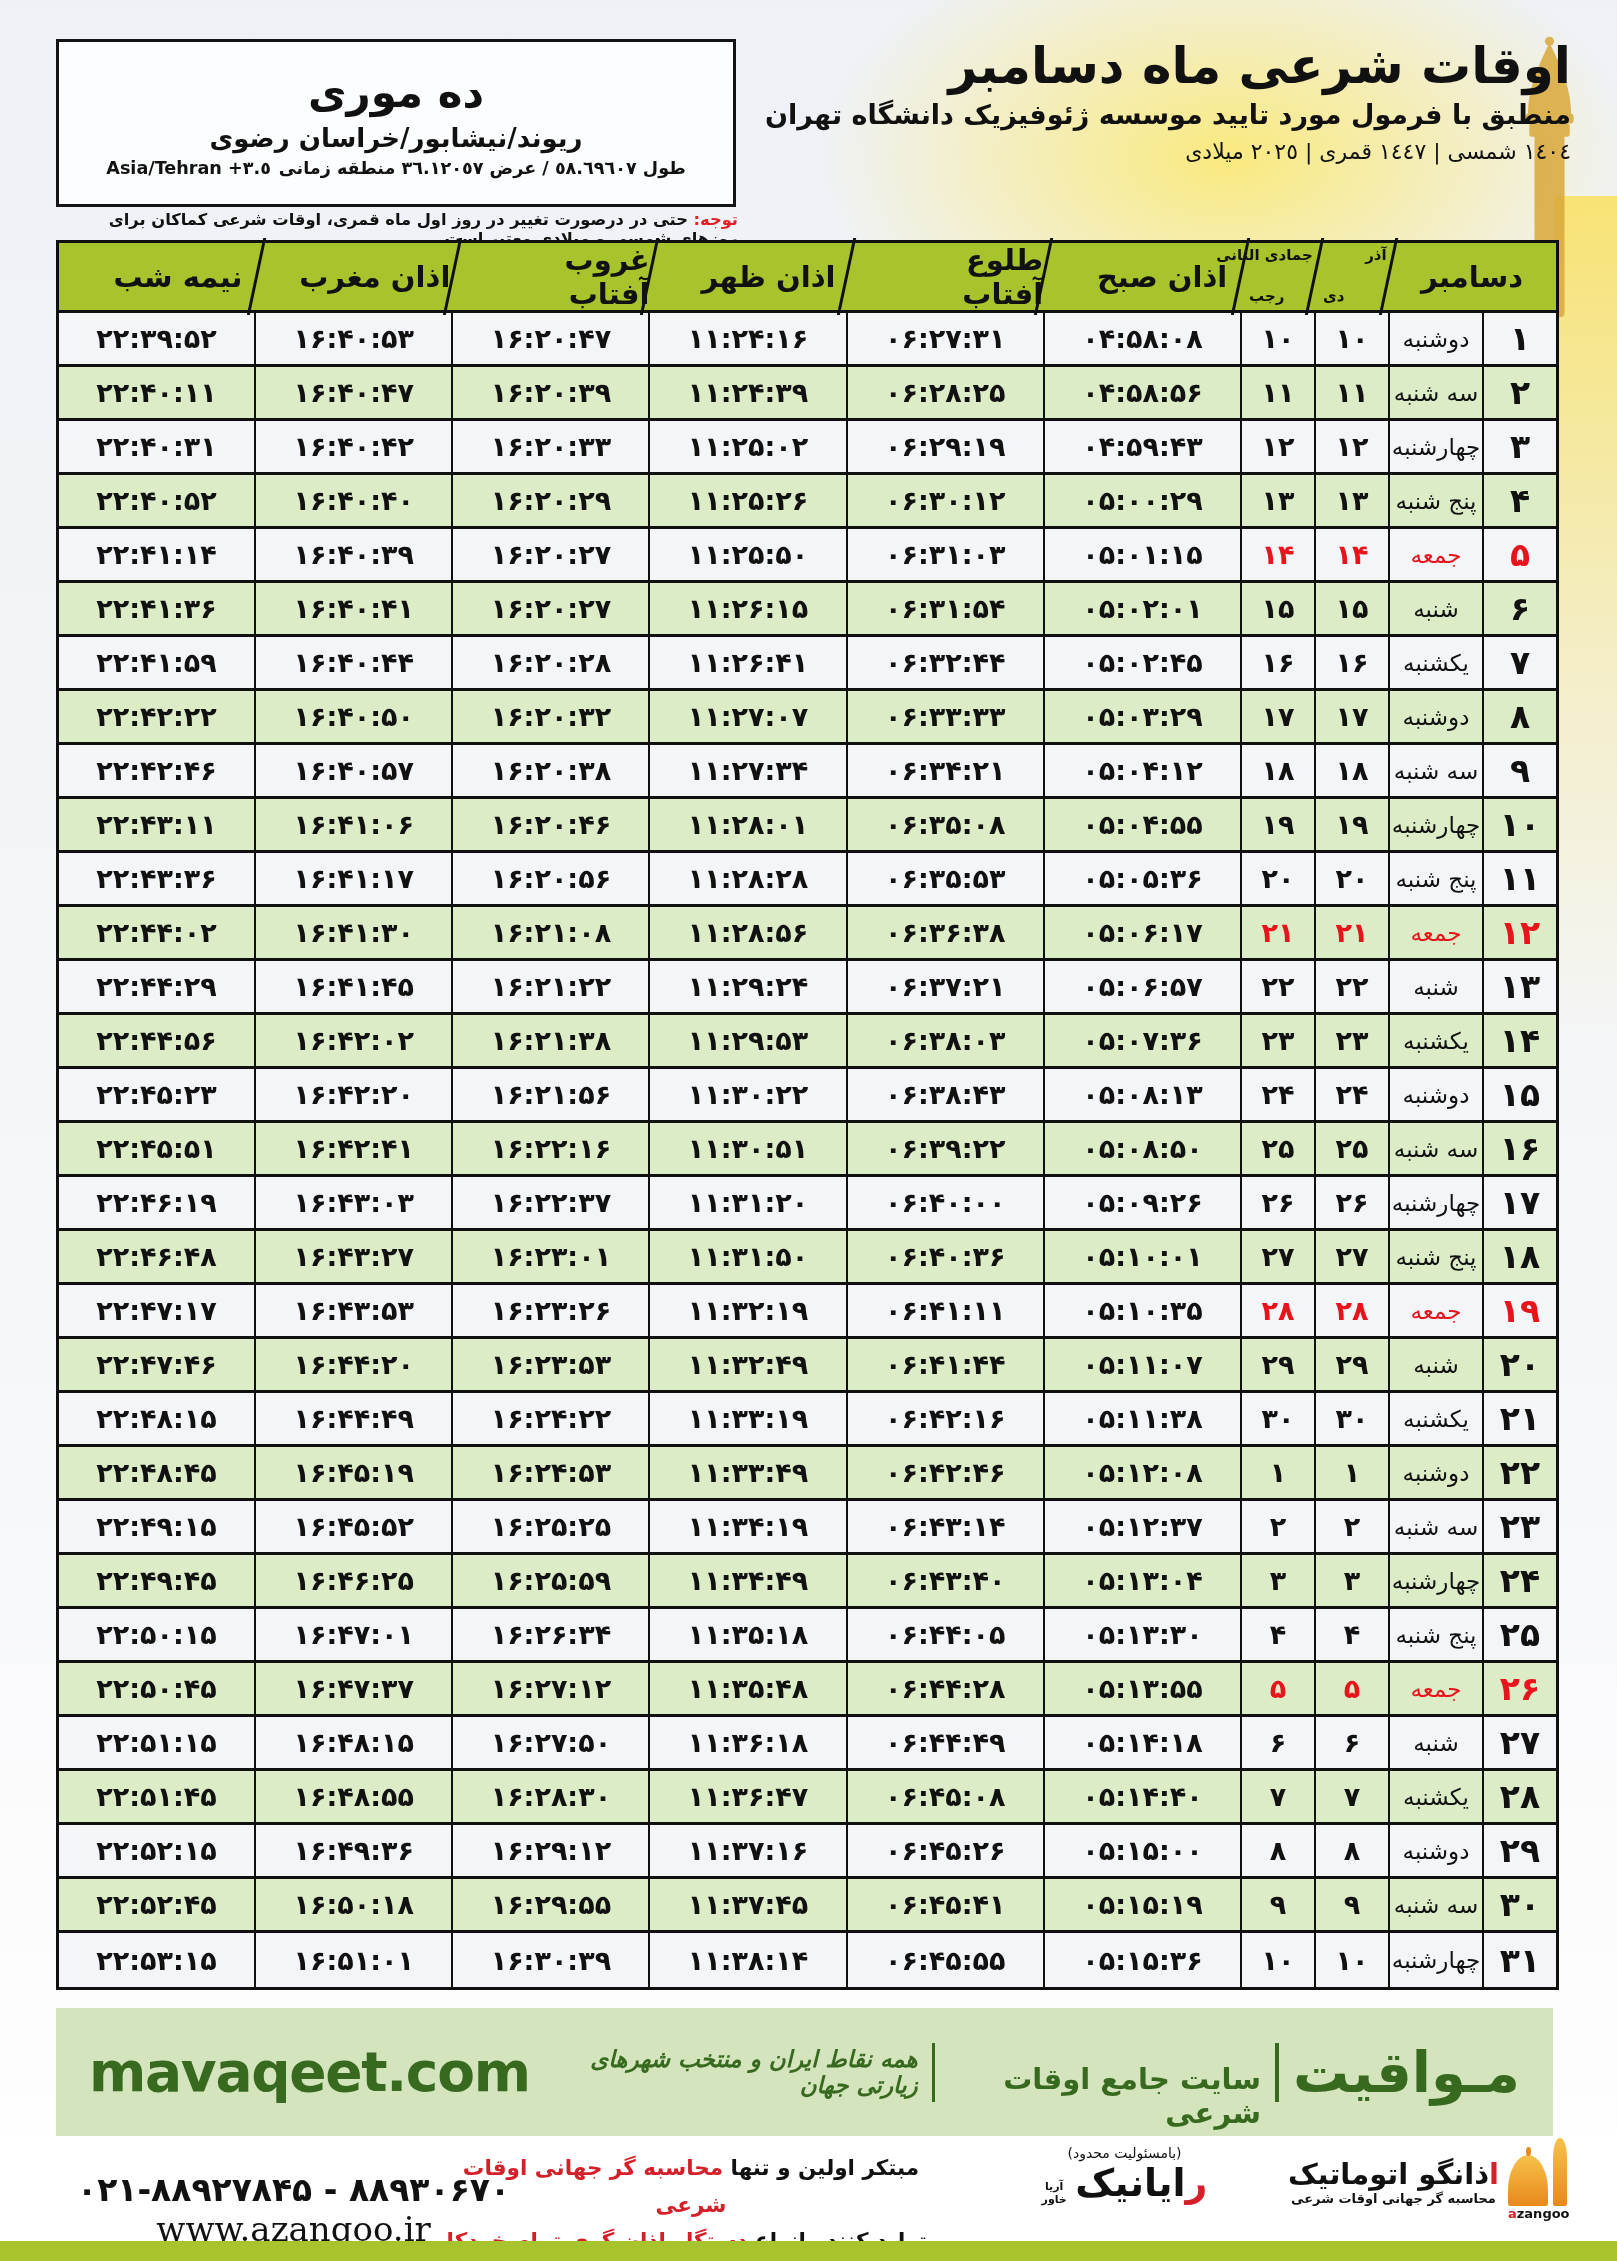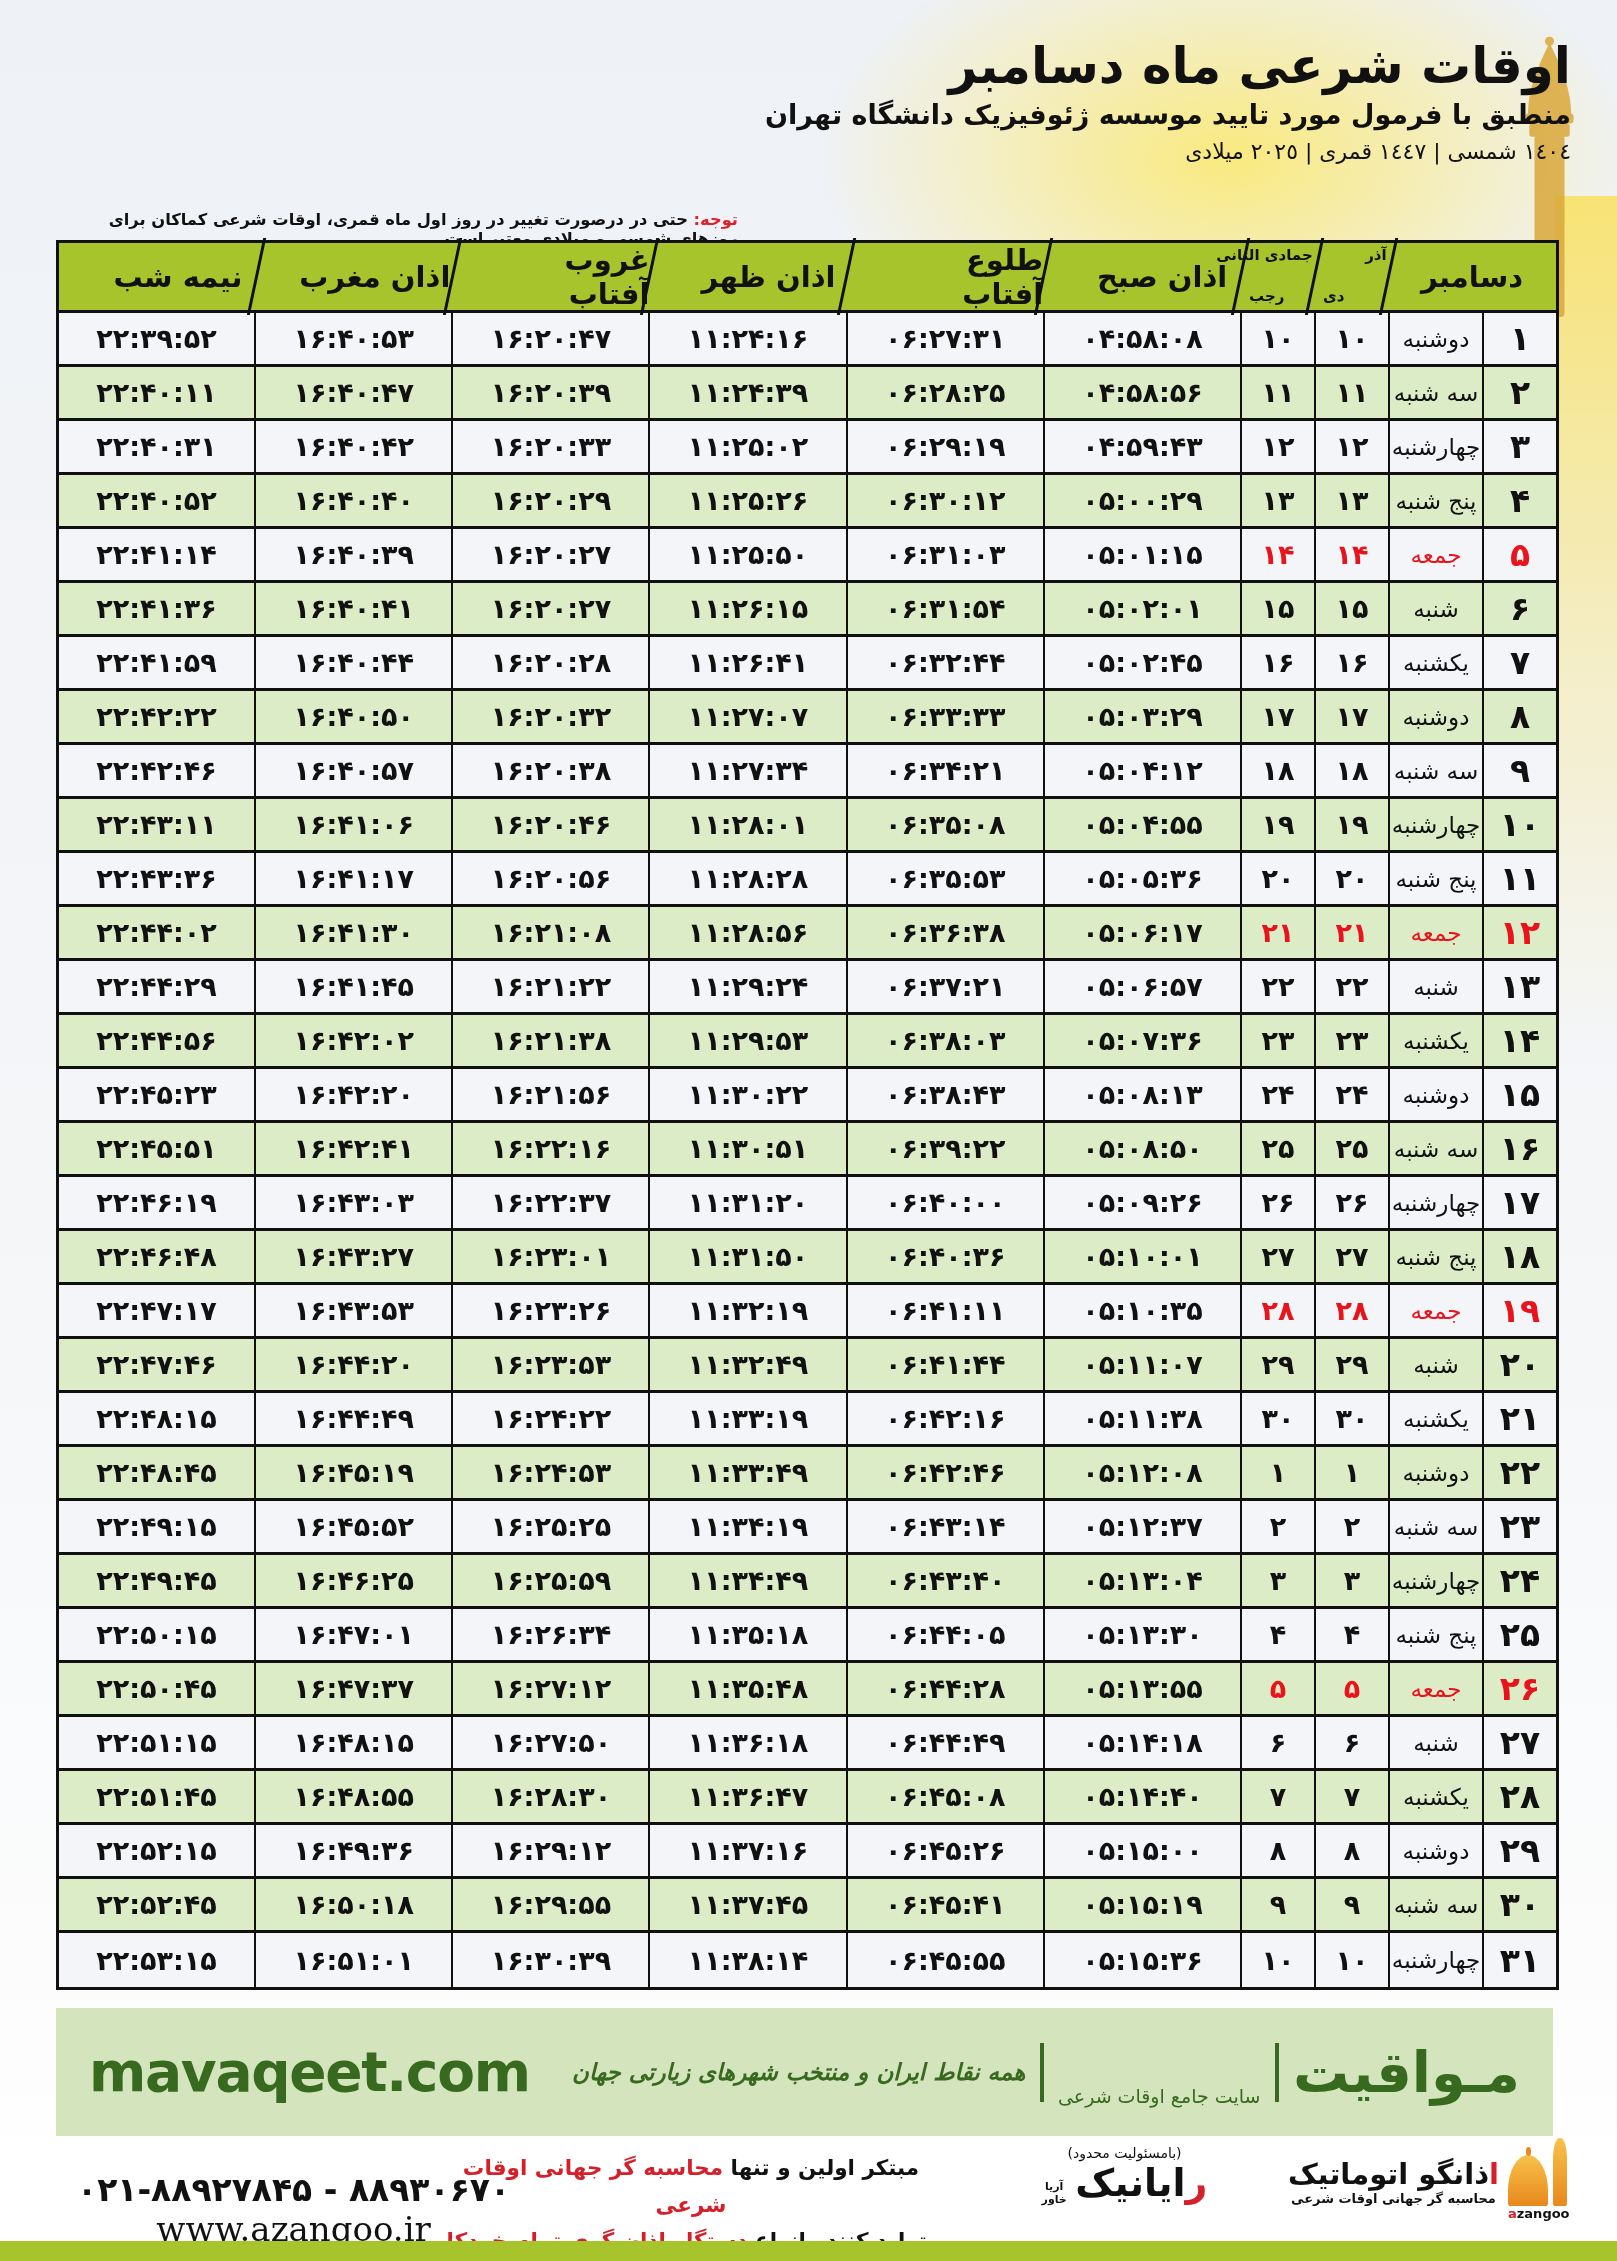--- a/index.html
+++ b/index.html
@@ -66,21 +66,21 @@
   .c-time { flex:1 1 0; font-size:27px; font-weight:bold; letter-spacing:0.7px; }
   .trow.friday .c-day, .trow.friday .c-wd, .trow.friday .c-num { color:#e8131b; }
 
   
   .band { position:absolute; left:57px; top:2008px; width:1497px; height:128px;
     background:#d4e4bd; color:#37691f; display:flex; flex-direction:row; direction:rtl;
     align-items:center; justify-content:space-between; padding:0 33px; }
   .band-right { display:flex; align-items:center; gap:14.4px; direction:rtl; }
   .band-brand { font-size:56px; font-weight:bold; }
   .band-sep { width:3.9px; height:59px; background:#37691f; }
-  .band-desc { font-size:19px; font-weight:normal;margin-top:48px; }
+  .band-desc { font-size:29px; font-weight:bold;margin-top:48px; }
   .band-cov { font-size:23px; font-weight:bold;font-style:italic; }
   .band-url { font-size:55px; font-weight:bold; direction:ltr; letter-spacing:-1.3px; }
 
   
   .bottom { position:absolute; left:0; top:2136px; width:1618px; height:106px; background:#ffffff; }
   .contact { position:absolute; left:78px; top:13px; text-align:center; }
   .phone { font-size:33px; font-weight:bold; direction:ltr;margin-top:21px; }
   .web { font-size:34px; font-family:"DejaVu Serif", serif; direction:ltr; }
   .slogan { position:absolute; left:431px; top:14.4px; width:522px; direction:rtl; text-align:center;
     font-size:21.5px; font-weight:bold; line-height:1.7; }
@@ -120,20 +120,28 @@
     <g fill="#d9a83a" opacity="0.85">
       <rect x="62" y="150" width="46" height="280" rx="6"></rect>
       <path d="M85 10 C 60 60, 52 90, 52 120 L 118 120 C 118 90, 110 60, 85 10 Z"></path>
       <rect x="48" y="118" width="74" height="16" rx="6"></rect>
       <rect x="54" y="134" width="62" height="20" rx="4"></rect>
       <circle cx="85" cy="8" r="7"></circle>
     </g>
   </svg>
   <div class="watermark"></div>
 
+  <div class="loc-box">
+    <div class="loc-name">ده موری</div>
+    <div class="loc-region">ریوند/نیشابور/خراسان رضوی</div>
+    <div class="loc-coords">
+      <span>طول ٥٨.٦٩٦٠٧ / عرض ٣٦.١٢٠٥٧ منطقه زمانی</span>
+      <span dir="ltr">Asia/Tehran +٣.٥</span>
+    </div>
+  </div>
 
   <div class="title-block">
     <div class="main-title">اوقات شرعی ماه دسامبر</div>
     <div class="sub-title">منطبق با فرمول مورد تایید موسسه ژئوفیزیک دانشگاه تهران</div>
     <div class="years-line">١٤٠٤ شمسی | ١٤٤٧ قمری | ٢٠٢٥ میلادی</div>
   </div>
 
   <div class="notice">
     <span class="red">توجه:</span><span> حتی در درصورت تغییر در روز اول ماه قمری، اوقات شرعی کماکان برای روزهای شمسی و میلادی معتبر است.</span>
   </div>

